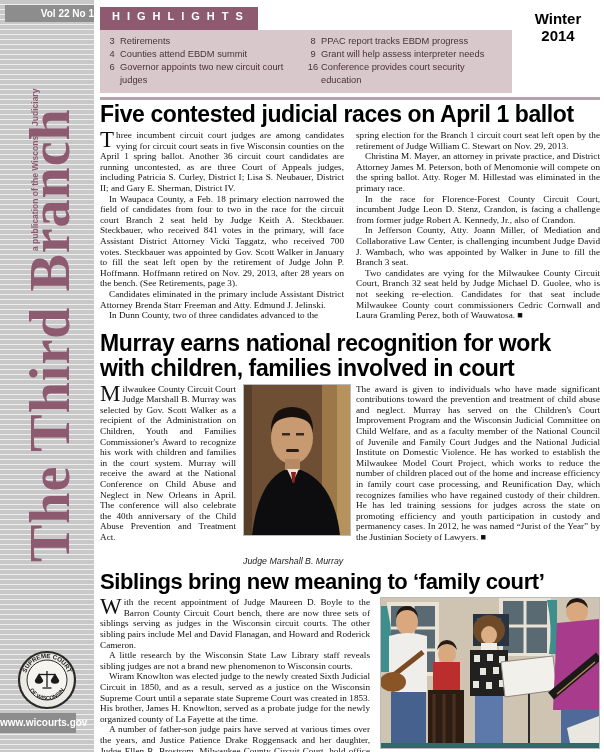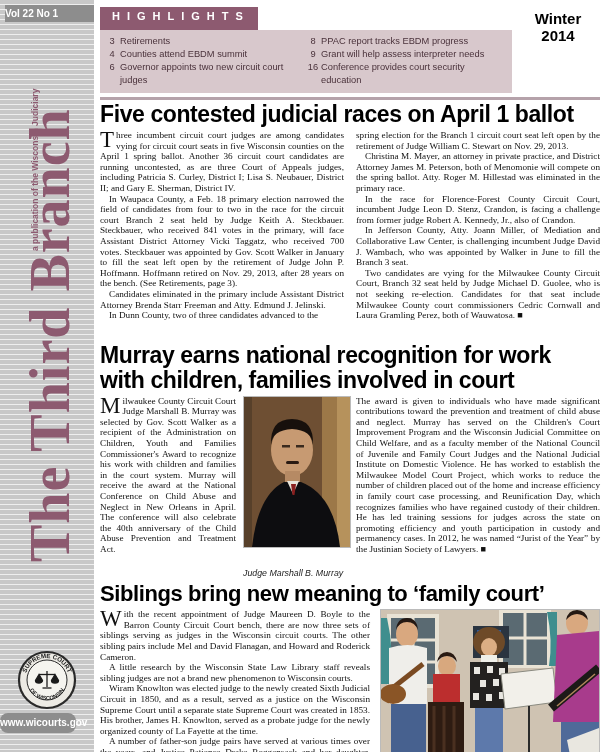--- a/index.html
+++ b/index.html
@@ -4,33 +4,33 @@
 <style>
   html,body{margin:0;padding:0;background:#fff;}
   .page{position:relative;width:604px;height:752px;background:#fff;overflow:hidden;
         font-family:"Liberation Serif","DejaVu Serif",serif;color:#111;}
 
   
   .sidebar{position:absolute;left:0;top:0;width:94px;height:752px;
     background:repeating-linear-gradient(180deg,#c8c8c8 0 4px,#eeeeee 4px 5px);}
   .volbar{position:absolute;top:5px;left:5px;right:0;height:17px;background:#8d8d8d;
     color:#fff;font-family:"Liberation Sans",sans-serif;font-weight:bold;font-size:10px;
-    line-height:17px;text-align:left;}
+    line-height:17px;text-align:right;}
   .vtitle{position:absolute;left:18px;top:28px;height:615px;width:74px;
     writing-mode:vertical-rl;transform:rotate(180deg);text-align:center;
     font-family:"Liberation Serif",serif;font-weight:bold;font-size:56px;
     letter-spacing:1px;color:#8d5a70;white-space:nowrap;}
   .vsub{position:absolute;left:30px;top:62px;height:215px;width:12px;
     writing-mode:vertical-rl;transform:rotate(180deg);text-align:center;
     font-family:"Liberation Sans",sans-serif;font-weight:bold;font-size:8.5px;
     color:#8d5a70;white-space:nowrap;}
   .seal{position:absolute;left:17px;top:650px;width:60px;height:60px;}
   .webbar{position:absolute;left:0;right:18px;bottom:19px;height:20px;background:#8d8d8d;
     color:#fff;font-family:"Liberation Sans",sans-serif;font-weight:bold;font-size:10px;
-    line-height:20px;text-align:center;border-radius:8px;}
+    line-height:20px;text-align:center;}
 
   
   .main{position:absolute;left:100px;top:0;width:500px;}
   .header-row{display:flex;margin-top:6px;}
   .highlights{width:412px;}
   .hl-head{display:inline-block;background:#8d5a70;color:#fff;
     font-family:"Liberation Sans",sans-serif;font-weight:bold;font-size:11px;
     letter-spacing:7px;padding:3px 8px 8px 12px;}
   .hl-body{background:#d8c8cc;display:flex;padding:5px 6px 6px 4px;
     font-family:"Liberation Sans",sans-serif;font-size:9.3px;color:#4a323b;}
@@ -39,21 +39,21 @@
   .hl-num{width:16px;text-align:center;flex:none;}
   .hl-label{flex:1;}
   .issue{margin-left:auto;width:84px;text-align:center;padding-top:4px;
     font-family:"Liberation Sans",sans-serif;font-weight:bold;font-size:15px;
     line-height:17px;color:#000;}
   .rule{height:3px;background:#b5a2aa;margin:4px 0 1px;}
 
   .headline{font-family:"Liberation Sans",sans-serif;font-weight:bold;color:#000000;
     letter-spacing:-0.4px;margin:0;}
   .h1{font-size:23px;line-height:25px;margin:2px 0 3px;}
-  .h2{font-size:23px;line-height:25px;margin:22px 0 3px;}
+  .h2{font-size:23px;line-height:25px;margin:10px 0 3px;}
   .h3{font-size:22px;line-height:24px;margin:4px 0 3px;}
 
   .body-text{font-size:9.2px;line-height:10.6px;text-align:justify;}
   .body-text p{margin:0;text-indent:9px;}
   .body-text p.first{text-indent:0;}
   .cols2{display:flex;gap:12px;}
   .col{width:244px;}
   .dc{float:left;font-size:23px;line-height:19px;padding-right:2px;font-weight:normal;}
 
   .murray-row{display:flex;gap:7px;}

